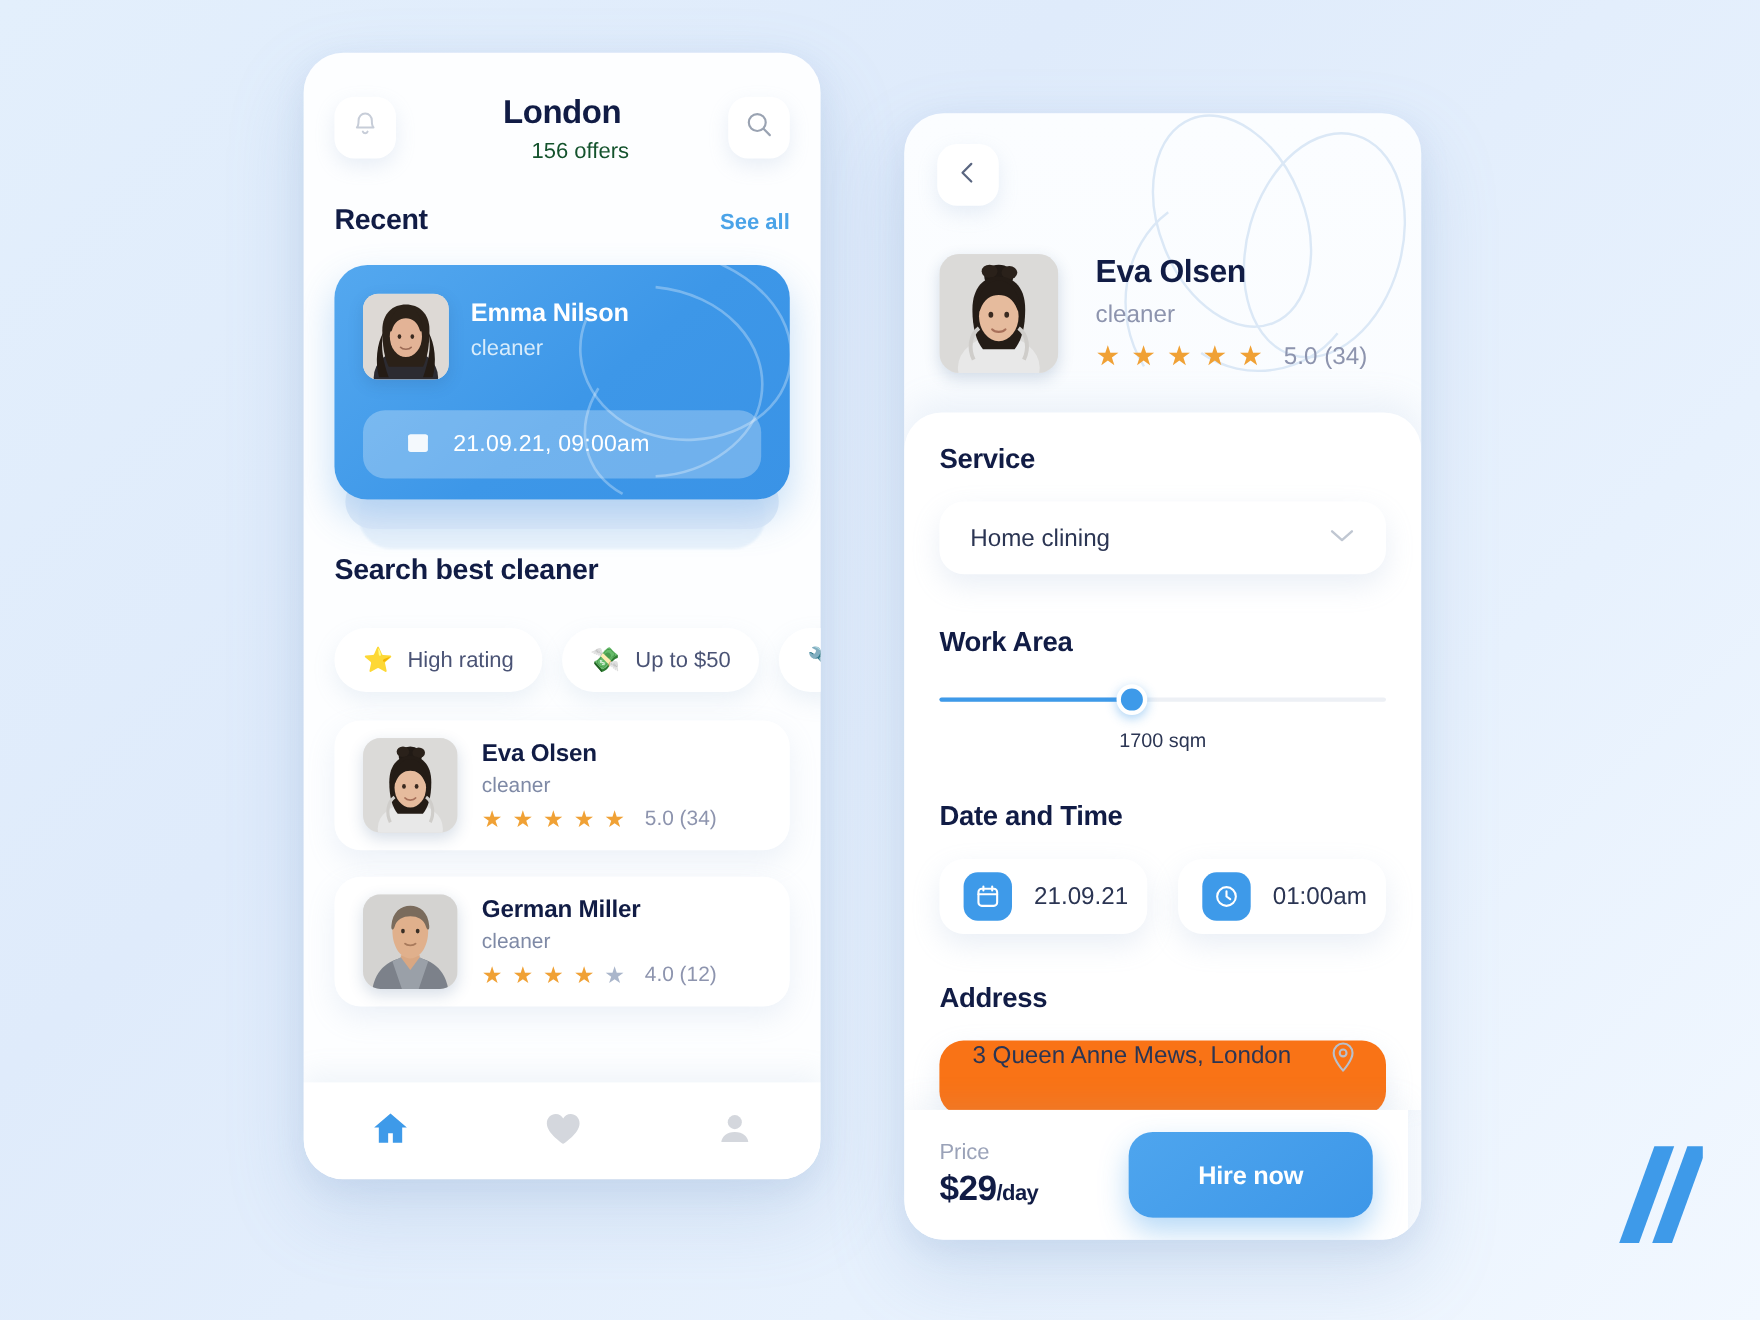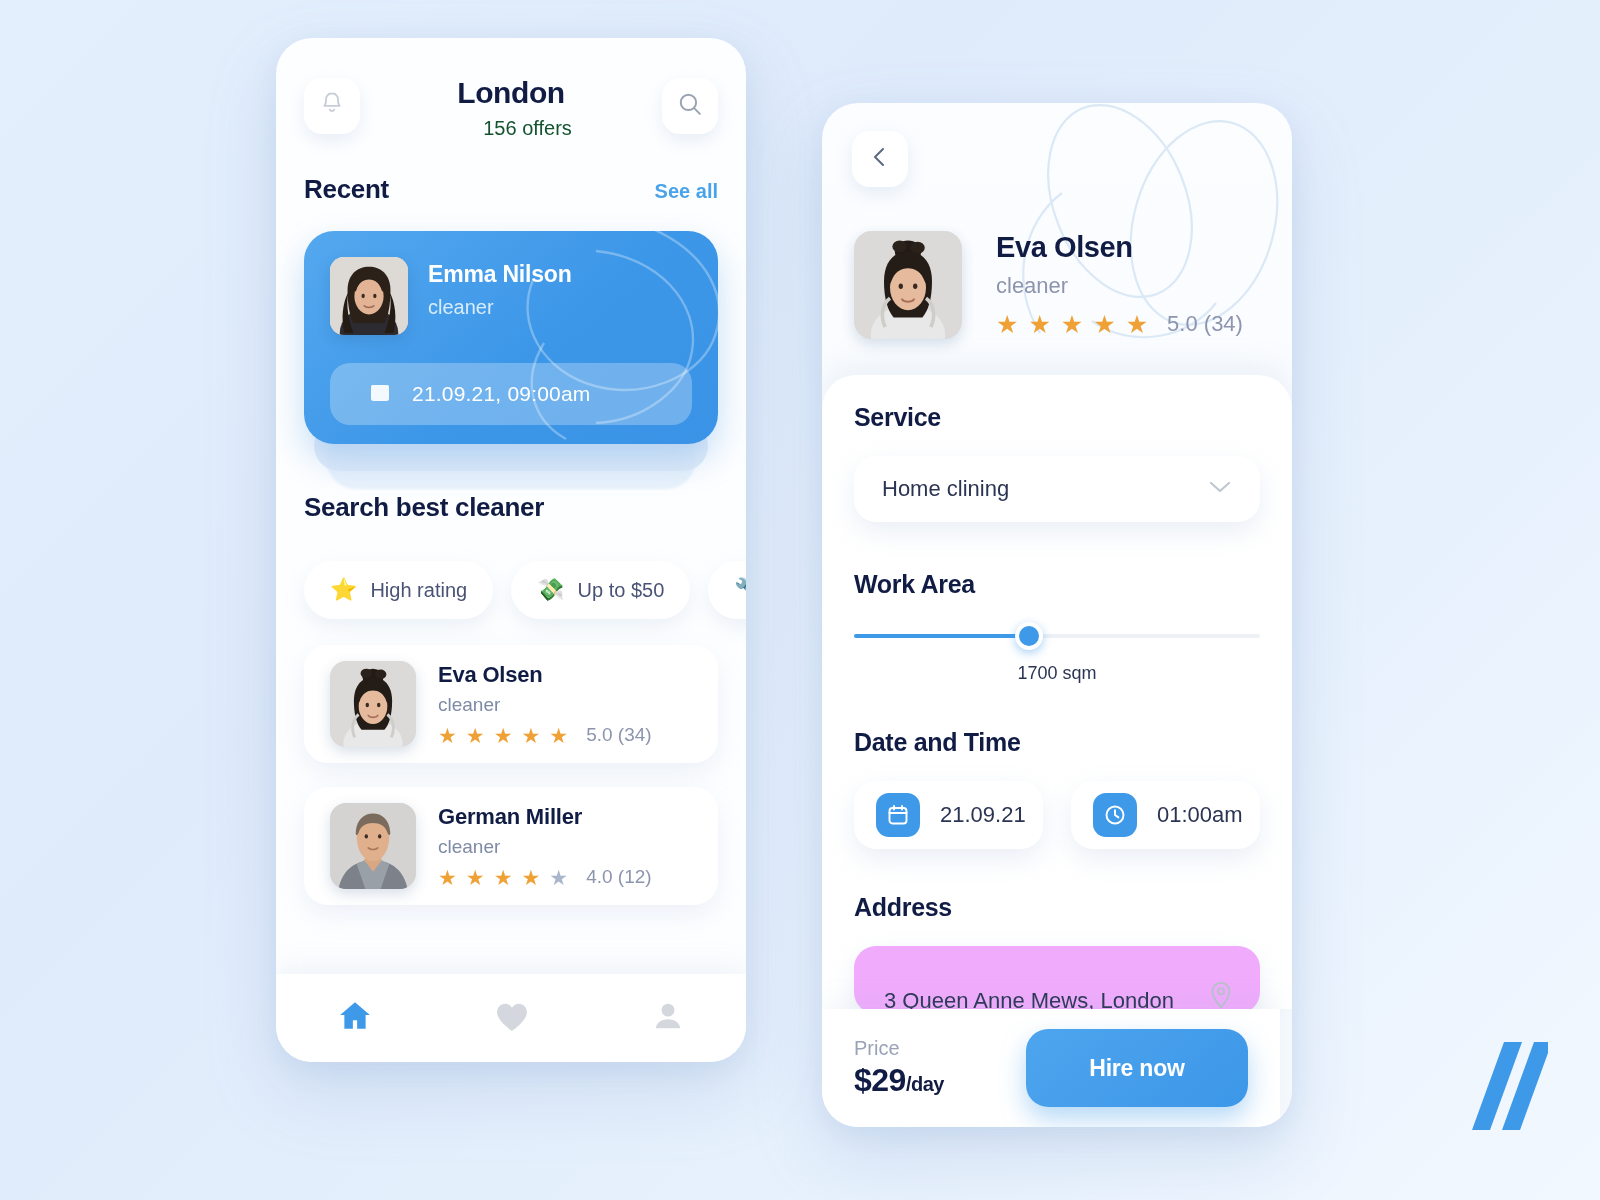--- a/index.html
+++ b/index.html
@@ -12,21 +12,21 @@
   .canvas { position:absolute; inset:0; }
 
   
   .phone {
     position:absolute;
     background:#fdfeff;
     border-radius:36px;
     overflow:hidden;
     box-shadow: 0 30px 70px rgba(120,155,200,.22), 0 8px 26px rgba(120,155,200,.13);
   }
-  #phone-left  { left:276px; top:38px;  width:470px; height:1024px; }
+  #phone-left  { left:276px; top:48px;  width:470px; height:1024px; }
   #phone-right { left:822px; top:103px; width:470px; height:1024px;
                  background:linear-gradient(180deg,#fbfdff 0%,#f7fafe 100%); }
 
   
   .lp-header { position:relative; height:104px; }
   .icon-btn {
     position:absolute; width:56px; height:56px; border-radius:18px;
     background:#ffffff; box-shadow:0 7px 18px rgba(150,175,210,.20);
     display:flex; align-items:center; justify-content:center;
   }
@@ -156,23 +156,23 @@
     flex:1; height:68px; border-radius:22px; background:#fff;
     box-shadow:0 10px 26px rgba(150,175,210,.20);
     display:flex; align-items:center; gap:20px; padding-left:22px;
   }
   .dt-icon { width:44px; height:44px; border-radius:13px; background:#3e9ae9;
              display:flex; align-items:center; justify-content:center; flex:none; }
   .dt-box .val { font-size:22px; color:#2b3553; }
 
   #address-label { margin-top:44px; }
   .addr-box {
-    margin-top:24px; height:68px; border-radius:22px; background:#f0abfc;
+    margin-top:24px; height:68px; border-radius:22px; background:#f97316;
     box-shadow:0 10px 26px rgba(150,175,210,.20);
-    display:flex; align-items:flex-end; justify-content:space-between; padding:0 26px 0 30px;
+    display:flex; align-items:flex-start; justify-content:space-between; padding:0 26px 0 30px;
   }
   .addr-box .val { font-size:22px; color:#2b3553; }
 
   .pricebar {
     position:absolute; left:0; right:12px; bottom:0; height:118px;
     background:#fff; display:flex; align-items:center; padding:0 32px;
     box-shadow:0 -8px 24px rgba(150,175,210,.10);
   }
   .pricebar .pcol { flex:none; }
   .pricebar .plabel { font-size:20px; color:#9aa2b8; }

